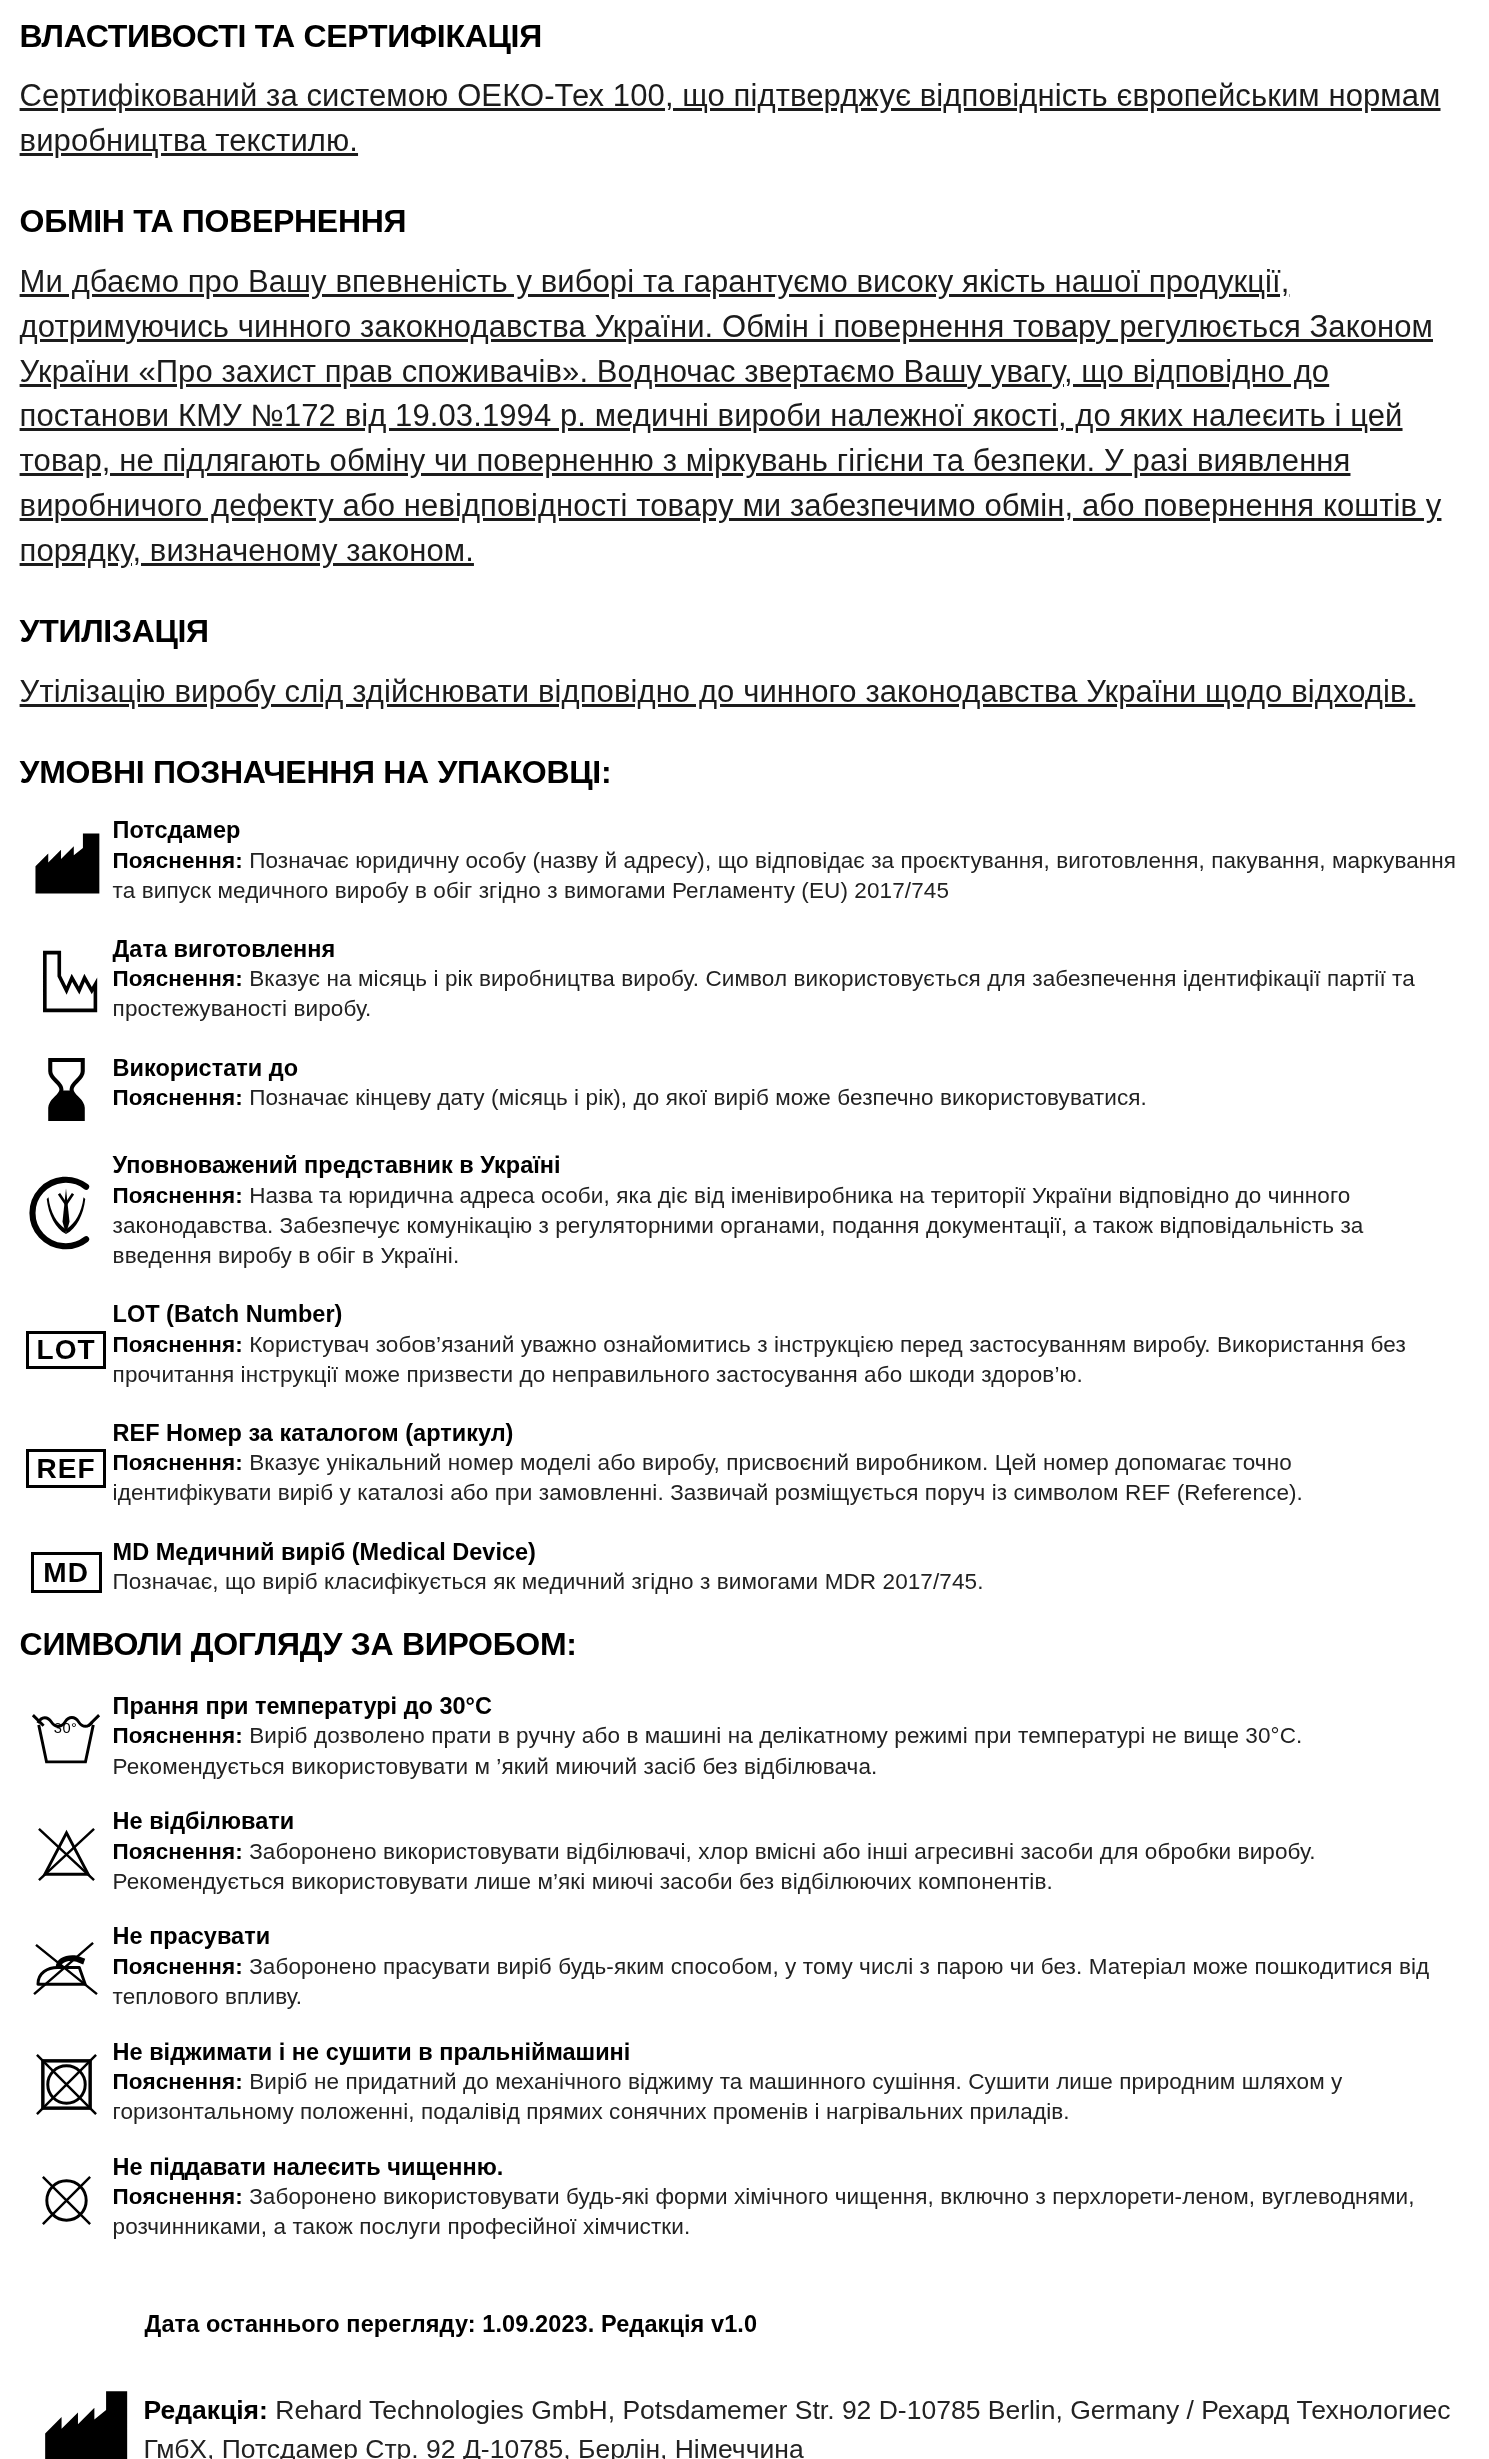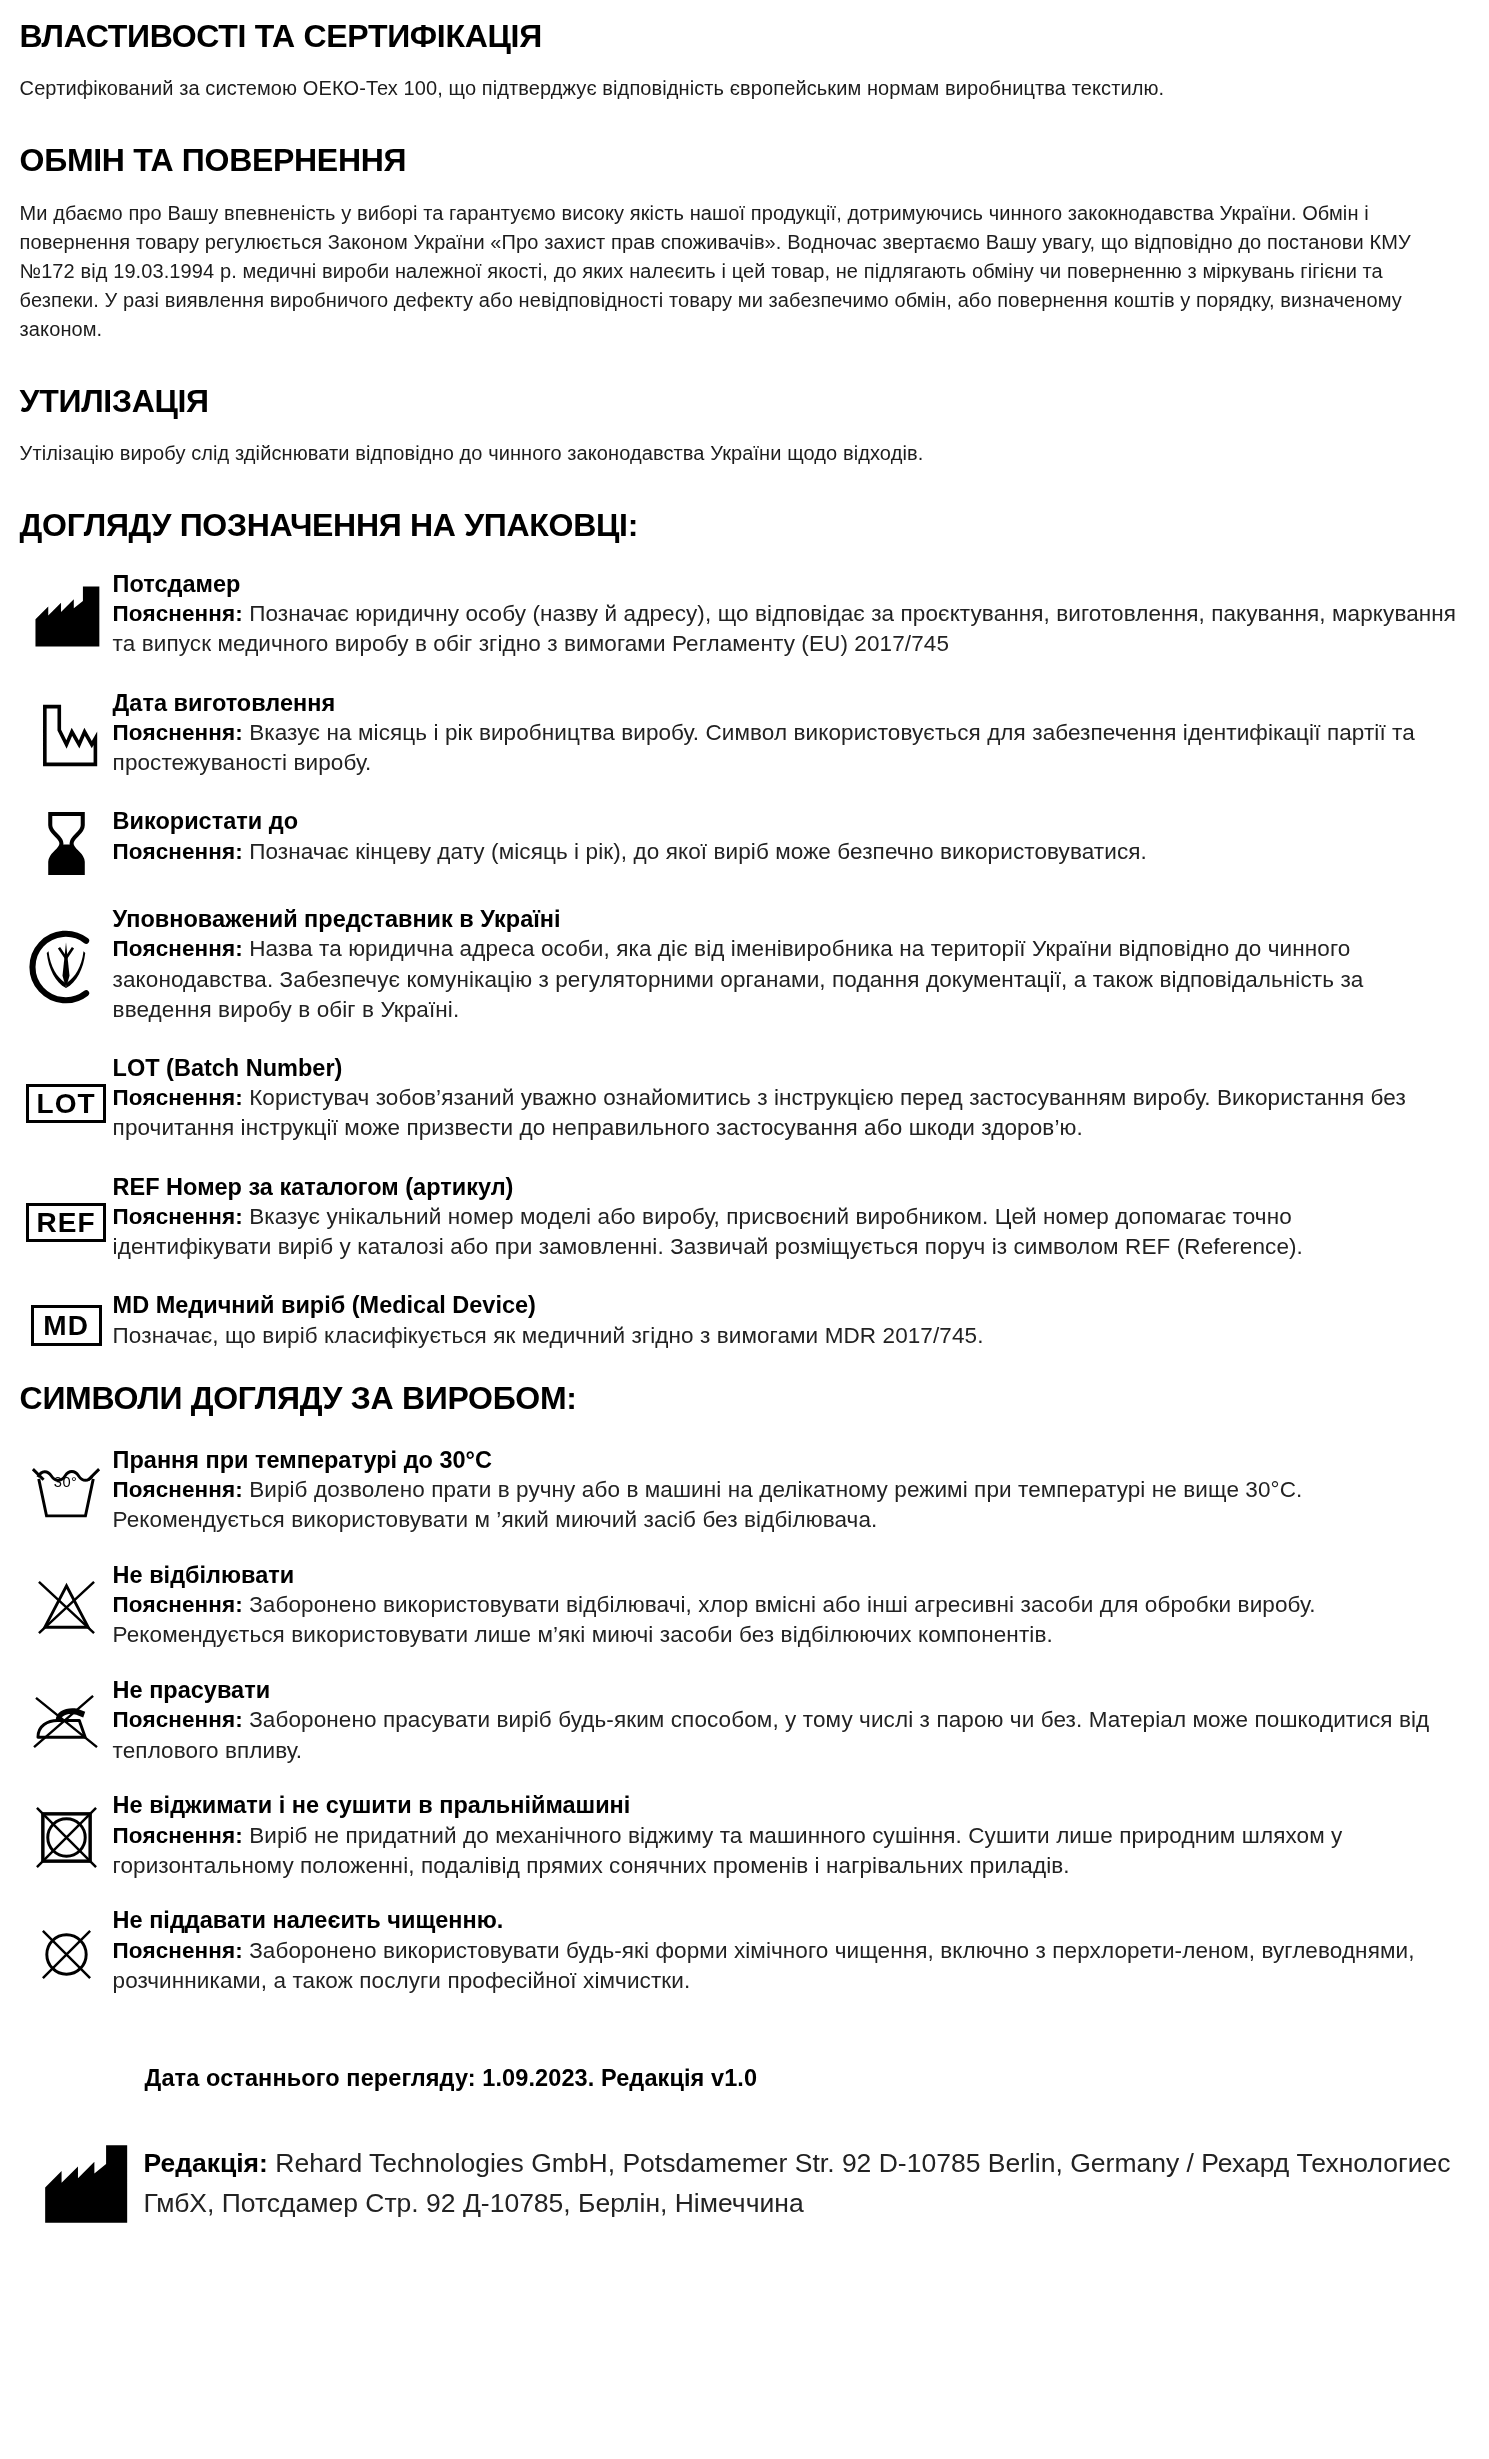--- a/index.html
+++ b/index.html
@@ -13,22 +13,23 @@
 
   .sec-heading {
     font-size:32px; font-weight:700; color:#000;
     letter-spacing:-0.3px;
     text-decoration-thickness:2.9px;
     text-underline-offset:5.9px;
     margin-bottom:19.6px;
   }
   .sec-block { margin-bottom:39px; }
   .body-text {
-    font-size:20px; line-height:1.45; color:#1c1c1c;
+    font-size:31px; line-height:1.45; color:#1c1c1c;
     letter-spacing:0.1px;
+    text-decoration:underline;
   }
 
   .sym-section { margin-top:5.9px; }
   .sym-list { margin-top:25.5px; }
   .sym-item { display:flex; margin-bottom:29px; }
   .sym-item.solo { align-items:center; }
   .sym-icon {
     width:93px; min-width:93px;
     display:flex; justify-content:center; align-items:center;
     padding-top:3.9px; position:relative;
@@ -81,21 +82,21 @@
     <h1 class="sec-heading">ОБМІН ТА ПОВЕРНЕННЯ</h1>
     <p class="body-text">Ми дбаємо про Вашу впевненість у виборі та гарантуємо високу якість нашої продукції, дотримуючись чинного закокнодавства України. Обмін і повернення товару регулюється Законом України «Про захист прав споживачів». Водночас звертаємо Вашу увагу, що відповідно до постанови КМУ №172 від 19.03.1994 р. медичні вироби належної якості, до яких налеєить і цей товар, не підлягають обміну чи поверненню з міркувань гігієни та безпеки. У разі виявлення виробничого дефекту або невідповідності товару ми забезпечимо обмін, або повернення коштів у порядку, визначеному законом.</p>
   </div>
 
   <div class="sec-block">
     <h1 class="sec-heading">УТИЛІЗАЦІЯ</h1>
     <p class="body-text">Утілізацію виробу слід здійснювати відповідно до чинного законодавства України щодо відходів.</p>
   </div>
 
   <div class="sym-section">
-    <h1 class="sec-heading">ДОГЛЯДУ ПОЗНАЧЕННЯ НА УПАКОВЦІ:</h1>
+    <h1 class="sec-heading">УМОВНІ ПОЗНАЧЕННЯ НА УПАКОВЦІ:</h1>
 
     <div class="sym-list">
 
       <div class="sym-item">
         <div class="sym-icon">
           <svg width="73" height="67" viewBox="0 0 80 70">
             <path d="M6 68 V38 L20 24 V34 L34 20 V30 L48 16 V26 L58 18 V2 H76 V68 Z" fill="#000"></path>
           </svg>
         </div>
         <div class="sym-body">

